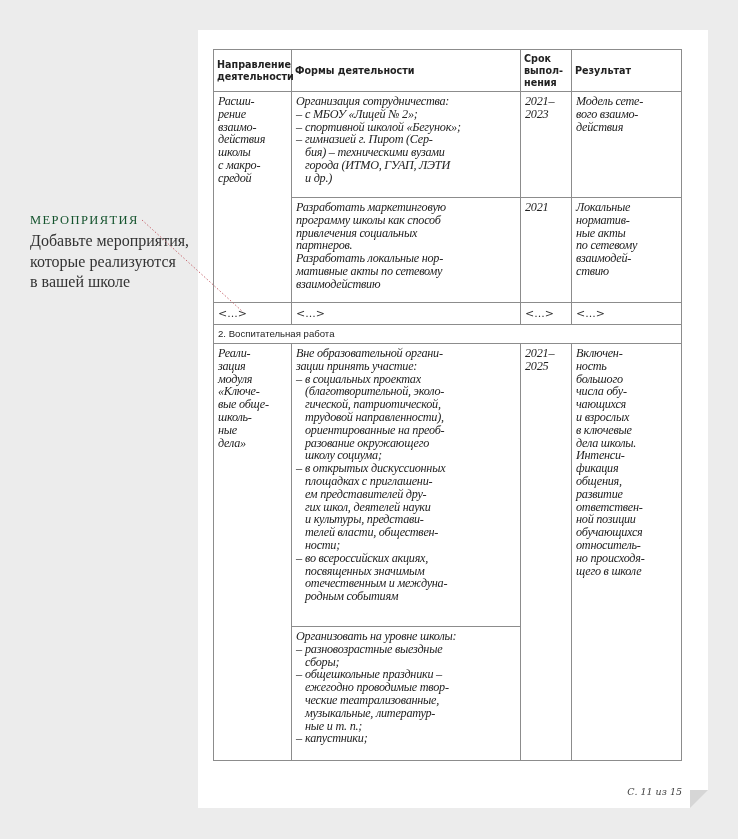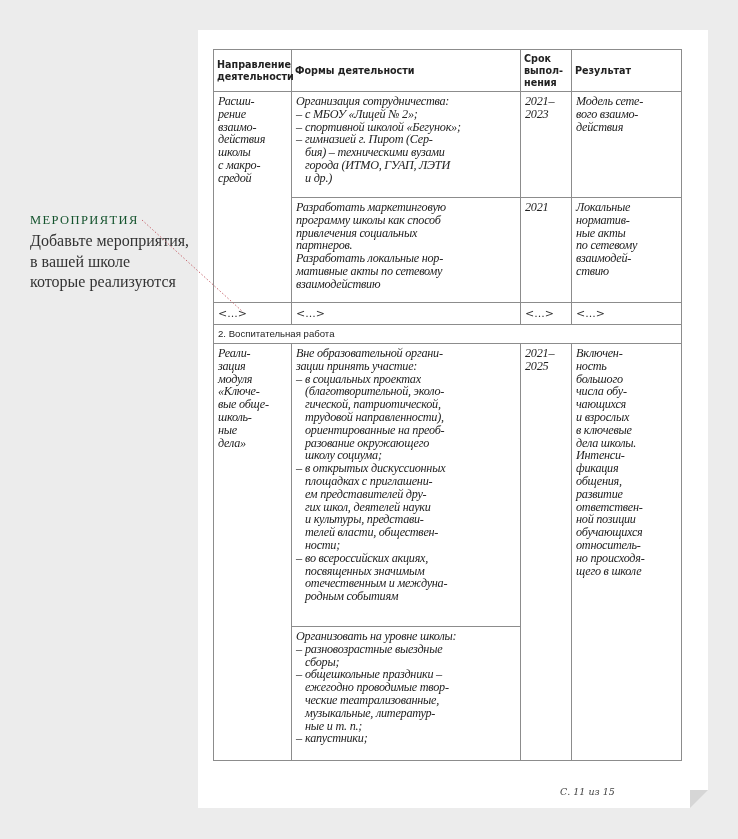--- a/index.html
+++ b/index.html
@@ -36,33 +36,33 @@
   .it {
     font-family: Liberation Serif, serif; font-style: italic; font-size: 12.2px; line-height: 12.8px;
     letter-spacing: -0.25px; color: #222;
   }
   .ph { font-family: "DejaVu Sans", sans-serif; font-size: 11px; color:#333; padding-top: 4px !important; padding-bottom: 4px !important; }
   .sec { font-family: Liberation Sans, sans-serif; font-size: 9.6px; color:#222; padding: 3px 4px 4px 4px !important; }
   ul.dash { list-style: none; margin: 0; padding: 0; }
   ul.dash li { position: relative; padding-left: 9px; }
   ul.dash li::before { content: "–"; position: absolute; left: 0; top: 0; font-style: normal; }
   .footer {
-    position: absolute; left: 560px; top: 786px; width: 122px; text-align: left;
+    position: absolute; left: 560px; top: 786px; width: 122px; text-align: right;
     font-family: "DejaVu Serif", serif; font-style: italic; font-size: 9.5px; color: #444;
   }
 </style>
 </head>
 <body>
 
 <div class="note">
   <div class="note-title">МЕРОПРИЯТИЯ</div>
   <div class="note-text">
     <div>Добавьте мероприятия,</div>
+    <div>которые реализуются</div>
     <div>в вашей школе</div>
-    <div>которые реализуются</div>
   </div>
 </div>
 
 <div class="paper"></div>
 <div class="paper-cut">
   <svg width="18" height="18">
     <rect x="0" y="0" width="18" height="18" fill="#ececec"></rect>
     <polygon points="0,0 18,0 0,18" fill="#d6d6d6"></polygon>
   </svg>
 </div>

